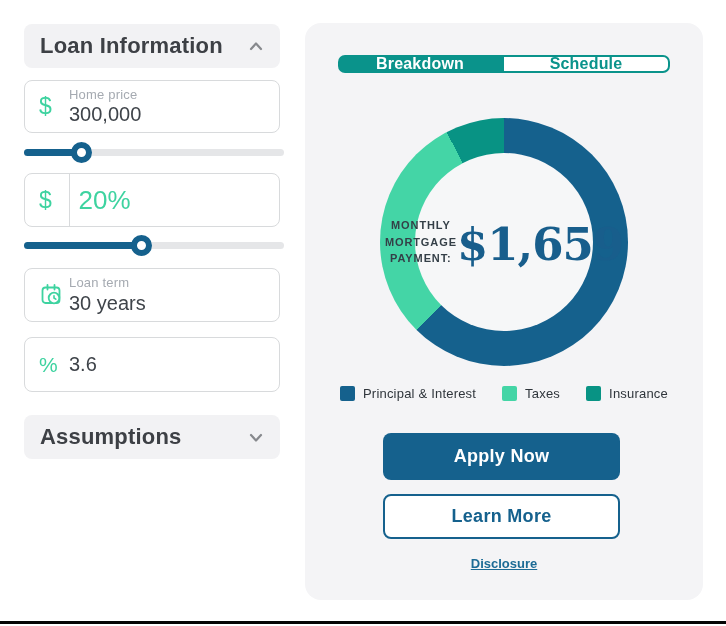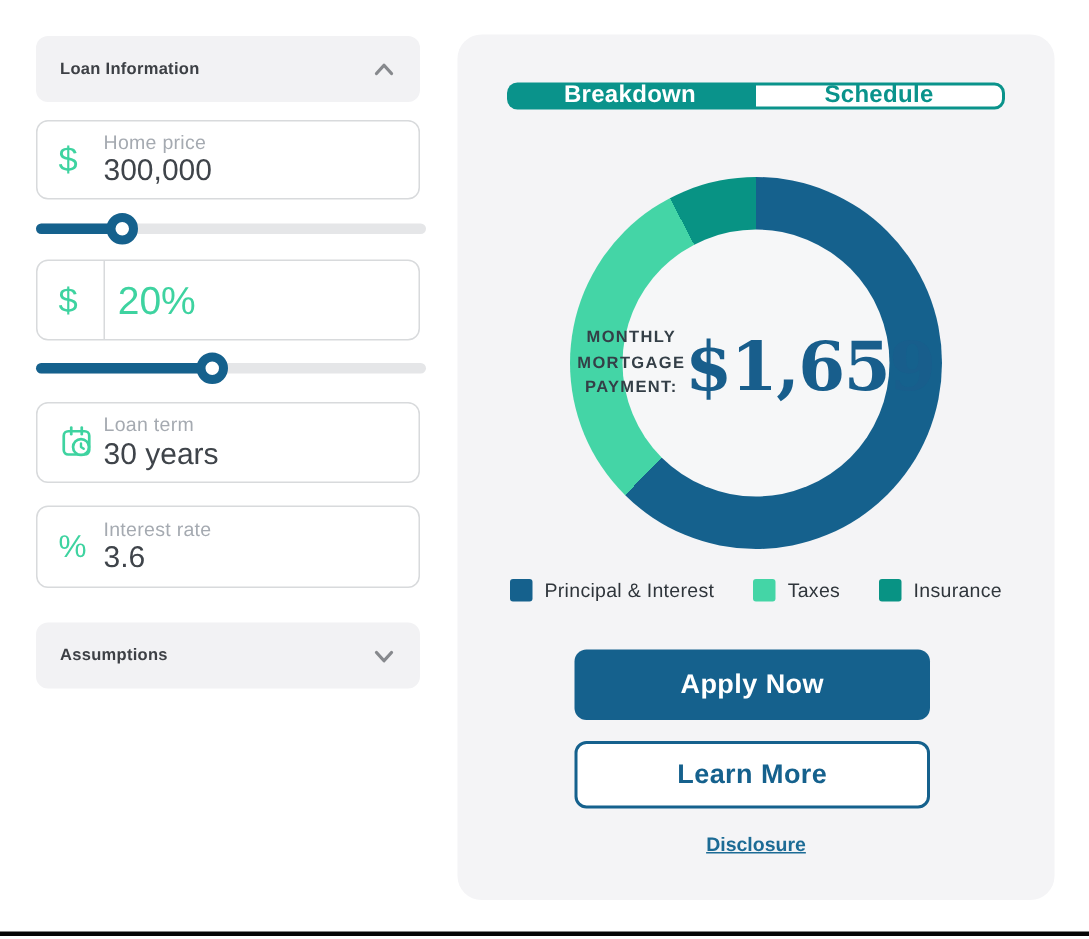--- a/index.html
+++ b/index.html
@@ -9,21 +9,21 @@
   }
   *{box-sizing:border-box;margin:0;padding:0;}
   body{background:#fff;font-family:"Liberation Sans",sans-serif;}
   .stage{position:relative;width:726px;height:626px;background:#fff;overflow:hidden;}
 
   
   .sidebar{position:absolute;left:24px;top:0;width:256px;height:626px;}
   .acc-header{position:absolute;left:0;width:256px;height:44px;background:var(--hdr);
     border-radius:8px;display:flex;align-items:center;justify-content:space-between;
     padding:0 14px 0 16px;cursor:pointer;}
-  .acc-header .acc-title{font-size:11px;font-weight:bold;color:var(--dark);letter-spacing:.2px;}
+  .acc-header .acc-title{font-size:22px;font-weight:bold;color:var(--dark);letter-spacing:.2px;}
   .hdr-loan{top:24px;} .hdr-assump{top:415px;}
 
   .field{position:absolute;left:0;width:256px;background:#fff;border:1px solid var(--border);
     border-radius:8px;display:flex;align-items:center;padding:0 0 0 14px;}
   .f-home{top:80px;height:53px;} .f-down{top:173px;height:54px;}
   .f-term{top:268px;height:54px;} .f-rate{top:337px;height:55px;}
   .ficon{width:30px;flex:0 0 30px;color:var(--mint);font-size:23px;font-weight:400;
     display:flex;align-items:center;}
   .fcol{display:flex;flex-direction:column;line-height:1.25;flex:1;min-width:0;}
   .flabel{font-size:13px;color:var(--label);letter-spacing:.2px;}
@@ -129,21 +129,20 @@
       </span>
       <div class="fcol">
         <span class="flabel">Loan term</span>
         <input class="fvalue" value="30 years" style="">
       </div>
     </div>
 
     <div class="field f-rate">
       <span class="ficon" style="font-size:21px;">%</span>
       <div class="fcol">
-        <span class="flabel">Interest rate</span>
         <input class="fvalue" value="3.6" style="">
       </div>
     </div>
 
     <div class="acc-header hdr-assump">
       <span class="acc-title">Assumptions</span>
       <svg width="20" height="20" viewBox="0 0 20 20">
         <polyline points="5,8 10,13.5 15,8" fill="none" stroke="#87898d" stroke-width="2.2" stroke-linecap="round" stroke-linejoin="round"></polyline>
       </svg>
     </div>

